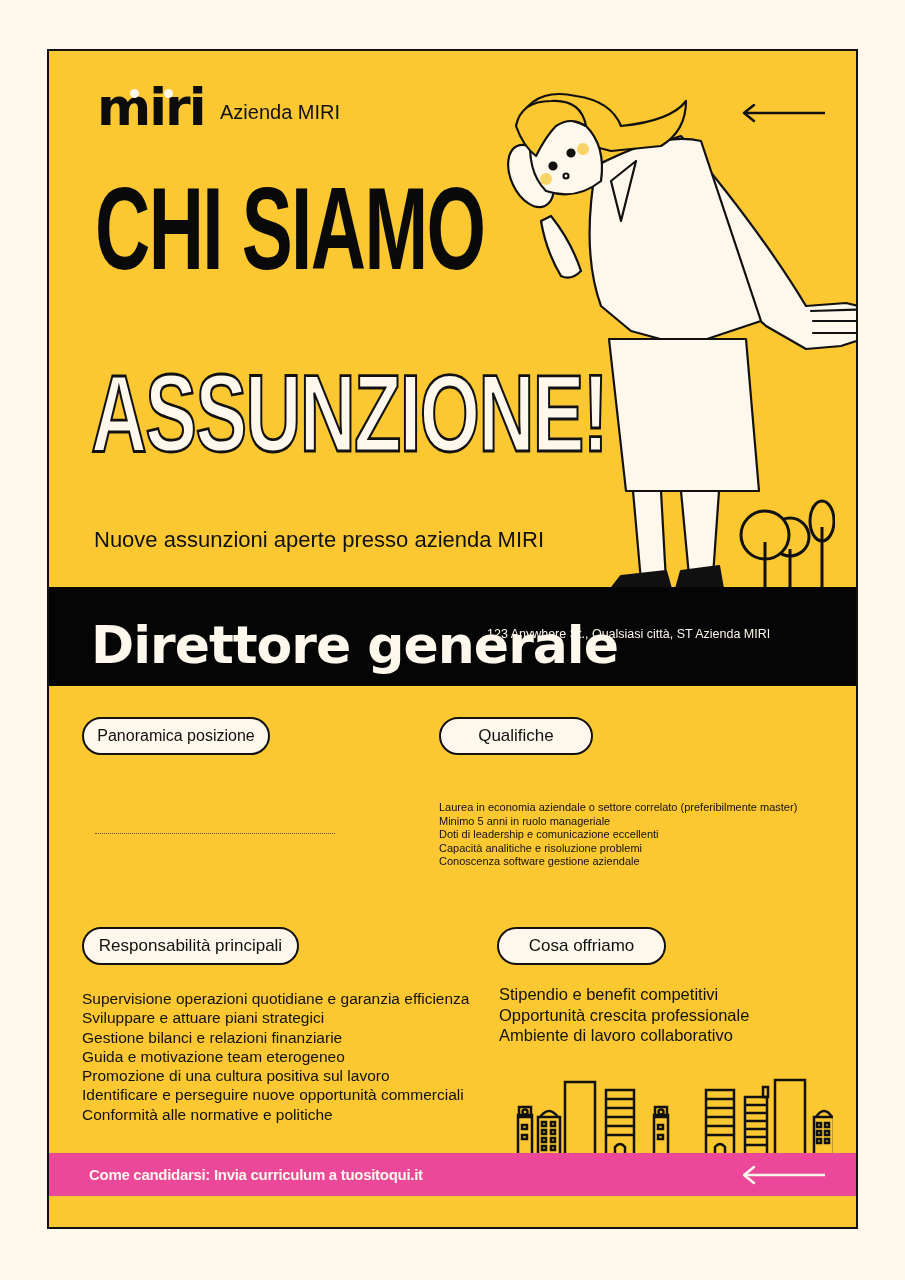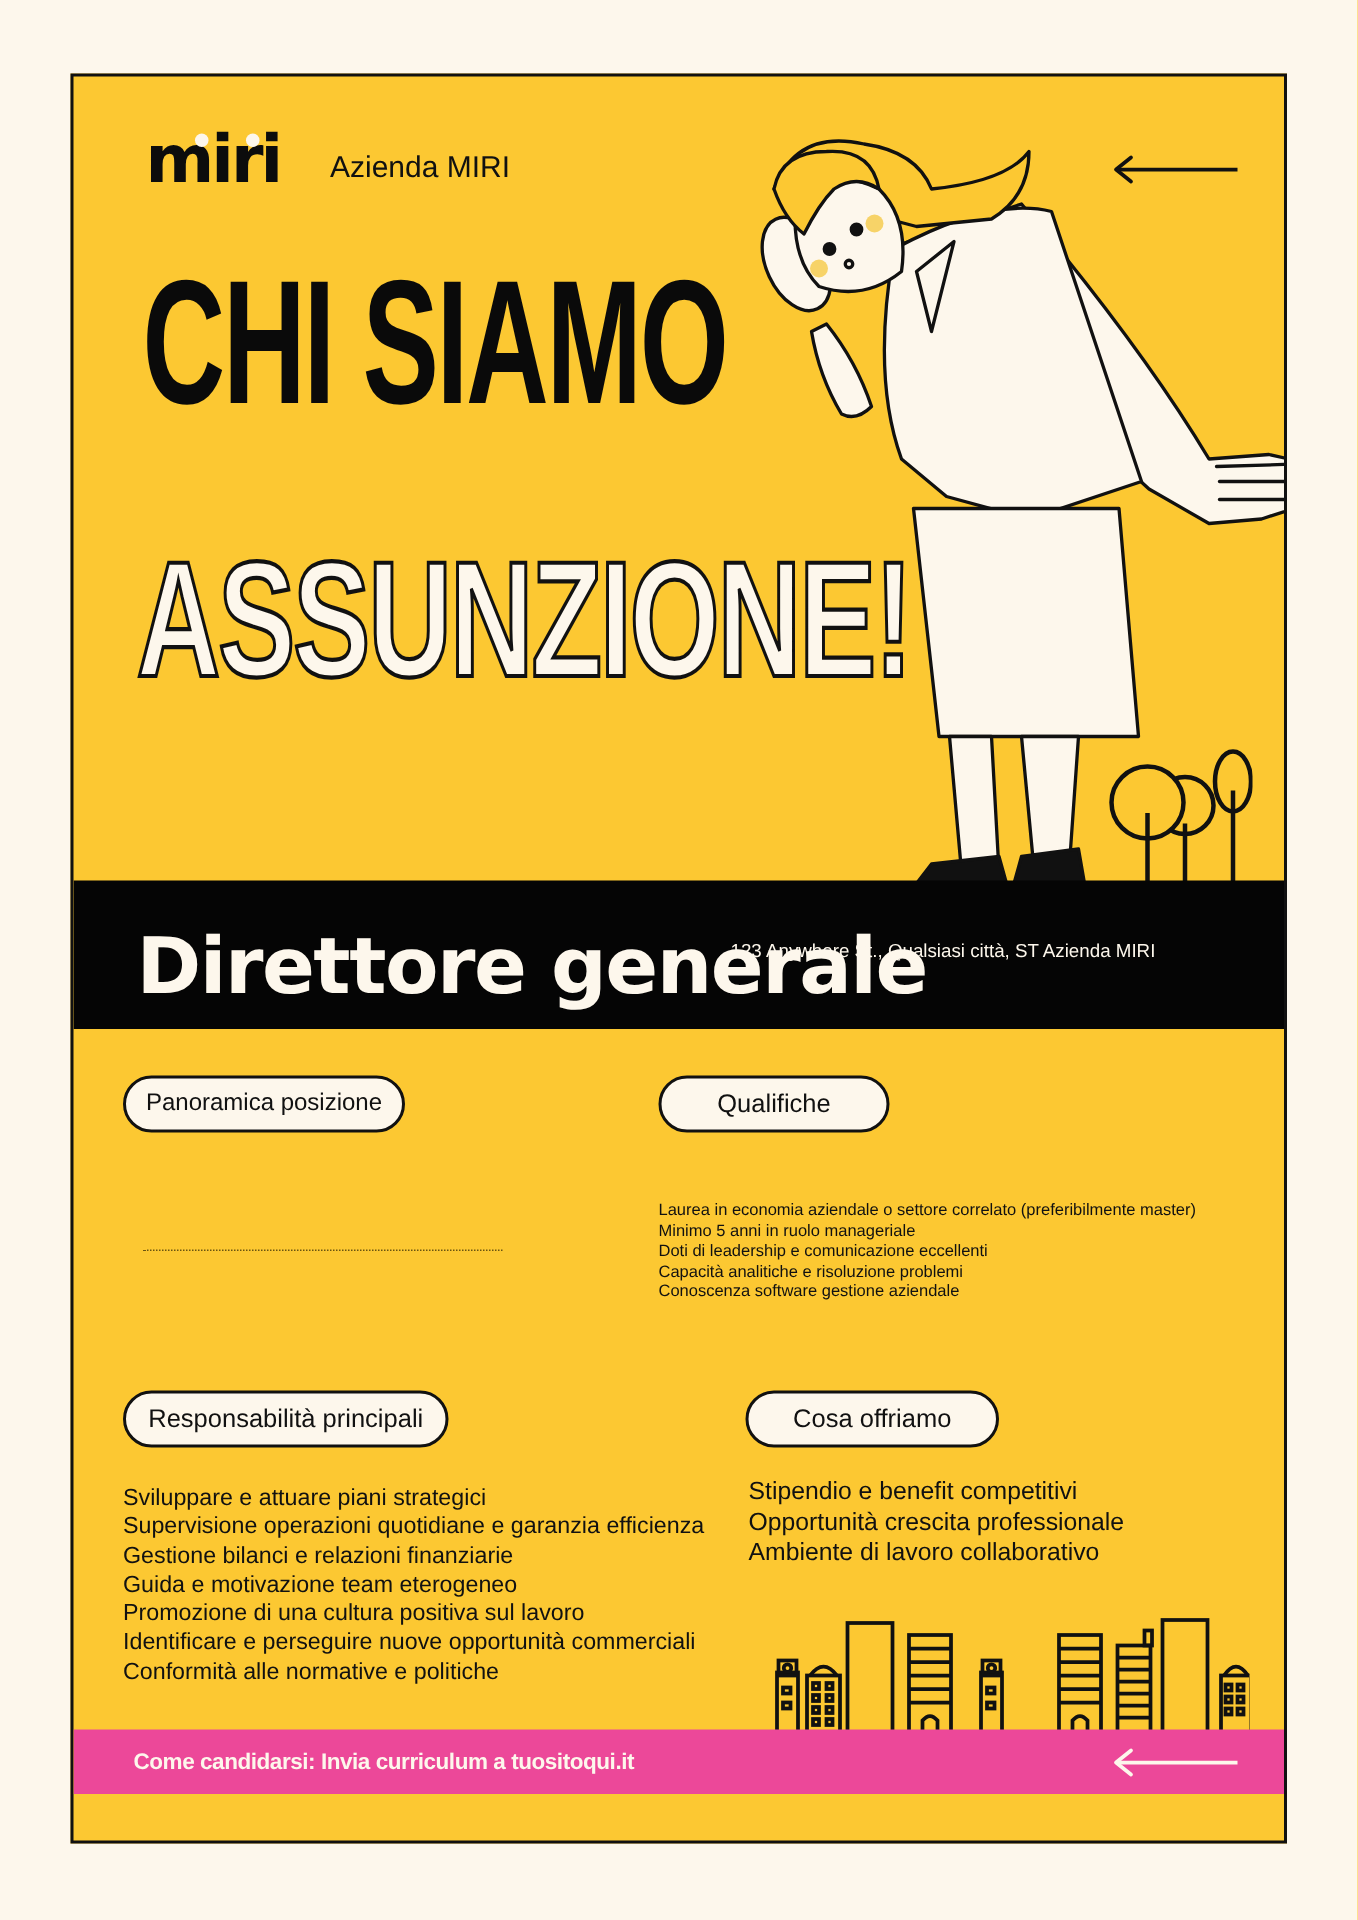--- a/index.html
+++ b/index.html
@@ -19,21 +19,21 @@
       box-sizing: border-box;
       overflow: hidden;
     }
     .abs { position: absolute; }
 
     
     .logo {
       left: 48px; top: 36px;
       font-family: "DejaVu Sans", sans-serif;
       font-weight: 900;
-      font-size: 44px;
+      font-size: 52px;
       letter-spacing: -2px;
       color: #0c0c0c;
       line-height: 40px;
     }
     .logo-dot { position: absolute; width: 9px; height: 9px; border-radius: 50%; background: #fdf7ec; }
     .company-name { left: 171px; top: 50px; font-size: 20px; color: #111; }
     .top-arrow { left: 690px; top: 50px; }
 
     
     .headline {
@@ -119,20 +119,21 @@
 
   <div class="abs top-arrow">
     <svg width="90" height="24" viewBox="0 0 90 24">
       <line x1="6" y1="12" x2="86" y2="12" stroke="#111" stroke-width="2.5"></line>
       <polyline points="15,4 5,12 15,20" fill="none" stroke="#111" stroke-width="2.5" stroke-linecap="round" stroke-linejoin="round"></polyline>
     </svg>
   </div>
 
   <div class="abs headline h-chi">CHI SIAMO</div>
   <div class="abs headline h-ass">ASSUNZIONE!</div>
+  <div class="abs subtitle">Nuove assunzioni aperte presso azienda MIRI</div>
 
   <div class="abs" style="left:412px; top:20px;">
     <svg width="420" height="520" viewBox="0 0 420 520">
       <g stroke="#111" stroke-width="2.2" fill="#fdf7ec" stroke-linejoin="round" stroke-linecap="round">
 
         <path d="M130 95 L220 65 Q300 160 345 235 L385 232 L420 240 L420 262 L380 275 L345 278 L305 255 Z"></path>
         <line x1="350" y1="240" x2="415" y2="238"></line>
         <line x1="352" y1="250" x2="418" y2="250"></line>
         <line x1="352" y1="262" x2="410" y2="262"></line>
 
@@ -193,22 +194,22 @@
 
   <ul class="abs list qual-list">
     <li>Laurea in economia aziendale o settore correlato (preferibilmente master)</li>
     <li>Minimo 5 anni in ruolo manageriale</li>
     <li>Doti di leadership e comunicazione eccellenti</li>
     <li>Capacità analitiche e risoluzione problemi</li>
     <li>Conoscenza software gestione aziendale</li>
   </ul>
 
   <ul class="abs list resp-list">
+    <li>Supervisione operazioni quotidiane e garanzia efficienza</li>
     <li>Sviluppare e attuare piani strategici</li>
-    <li>Supervisione operazioni quotidiane e garanzia efficienza</li>
     <li>Gestione bilanci e relazioni finanziarie</li>
     <li>Guida e motivazione team eterogeneo</li>
     <li>Promozione di una cultura positiva sul lavoro</li>
     <li>Identificare e perseguire nuove opportunità commerciali</li>
     <li>Conformità alle normative e politiche</li>
   </ul>
 
   <ul class="abs list offer-list">
     <li>Stipendio e benefit competitivi</li>
     <li>Opportunità crescita professionale</li>

